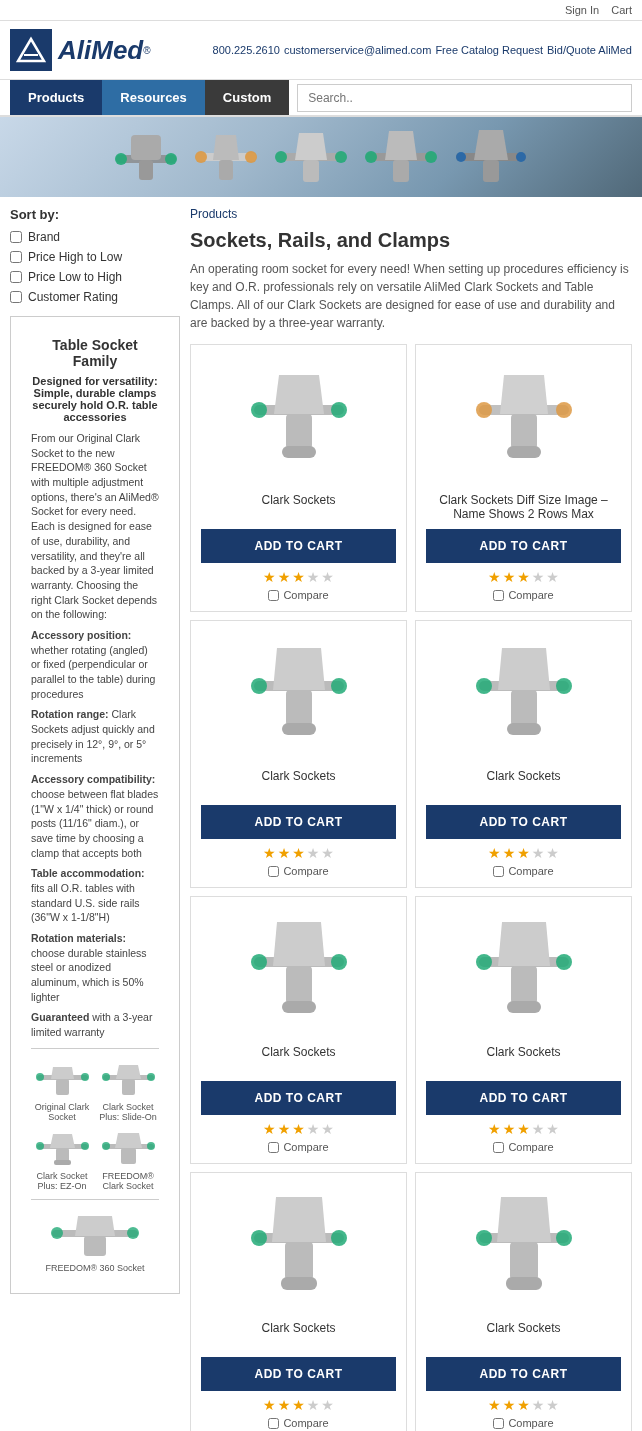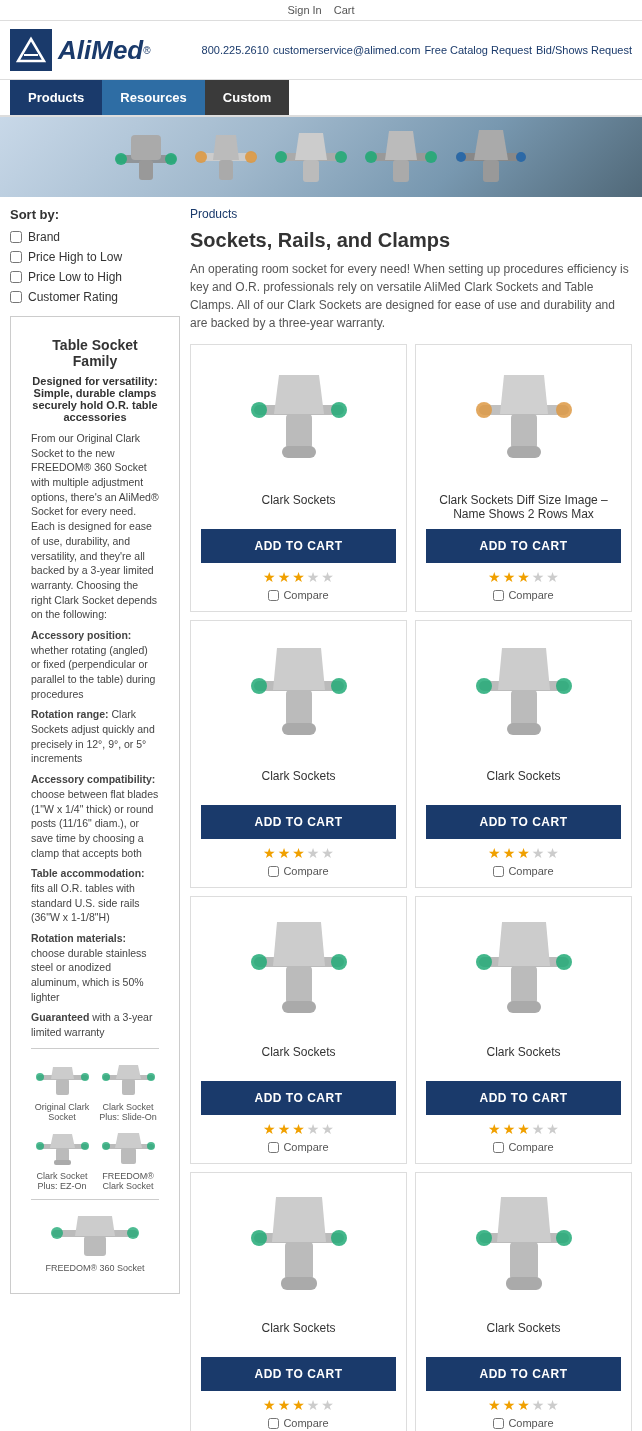--- a/index.html
+++ b/index.html
@@ -1,19 +1,19 @@
 <!DOCTYPE html>
 <html><head>
   <meta charset="utf-8">
   <style>
     * { box-sizing: border-box; margin: 0; padding: 0; }
     body { font-family: Arial, sans-serif; font-size: 13px; color: #333; background: #fff; width: 642px; }
 
     
-    .top-bar { display: flex; justify-content: center; align-items: center; padding: 4px 10px; font-size: 11px; color: #555; gap: 12px; border-bottom: 1px solid #ddd; }
+    .top-bar { display: flex; justify-content: flex-end; align-items: center; padding: 4px 10px; font-size: 11px; color: #555; gap: 12px; border-bottom: 1px solid #ddd; }
     .top-bar a { color: #555; text-decoration: none; }
 
     
     .header { display: flex; align-items: center; padding: 8px 10px; border-bottom: 1px solid #ddd; gap: 20px; }
     .logo-box { display: flex; align-items: center; gap: 6px; }
     .logo-square { width: 42px; height: 42px; background: #1a3a6b; display: flex; align-items: center; justify-content: center; }
     .logo-square svg { width: 30px; height: 30px; }
     .header-contacts { display: flex; gap: 4px; font-size: 11px; color: #555; margin-left: auto; }
     .header-contacts a { color: #1a3a6b; text-decoration: none; font-size: 11px; }
 
@@ -88,28 +88,31 @@
       </svg>
     </div>
     <div>
       <span style="font-size:26px;font-weight:bold;color:#1a3a6b;font-style:italic;margin-top:47px;">AliMed</span><span style="font-size:10px;vertical-align:super;color:#1a3a6b;">®</span>
     </div>
   </div>
   <div class="header-contacts">
     <a href="#">800.225.2610</a>
     <a href="#">customerservice@alimed.com</a>
     <a href="#">Free Catalog Request</a>
-    <a href="#">Bid/Shows Request</a>
+    <a href="#">Bid/Quote AliMed</a>
   </div>
 </div>
 
 <div class="nav">
   <button class="nav-item" style="background:#1a3a6b;">Products</button>
   <button class="nav-item resources" style="background:#2e6da4;">Resources</button>
   <button class="nav-item custom" style="background:#3a3a3a;">Custom</button>
+  <div class="nav-search">
+    <input type="text" placeholder="Search.." style="">
+  </div>
 </div>
 
 <div class="banner">
   <div class="banner-inner">
 
     <svg width="70" height="65" viewBox="0 0 70 65">
       <rect x="5" y="30" width="60" height="8" rx="4" fill="#888" opacity="0.8"></rect>
       <rect x="20" y="10" width="30" height="25" rx="4" fill="#aaa"></rect>
       <rect x="28" y="35" width="14" height="20" rx="3" fill="#999"></rect>
       <circle cx="10" cy="34" r="6" fill="#2a7" opacity="0.9"></circle>

